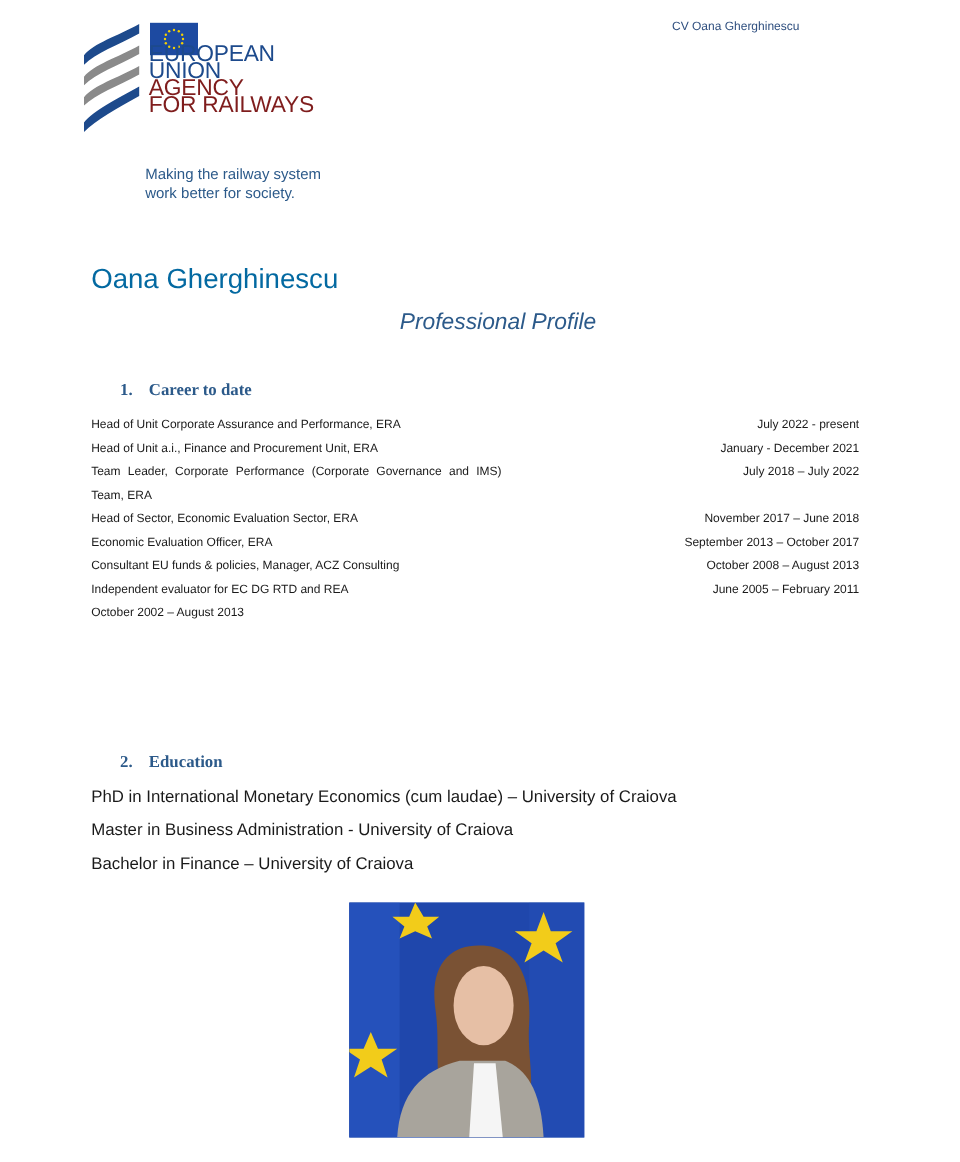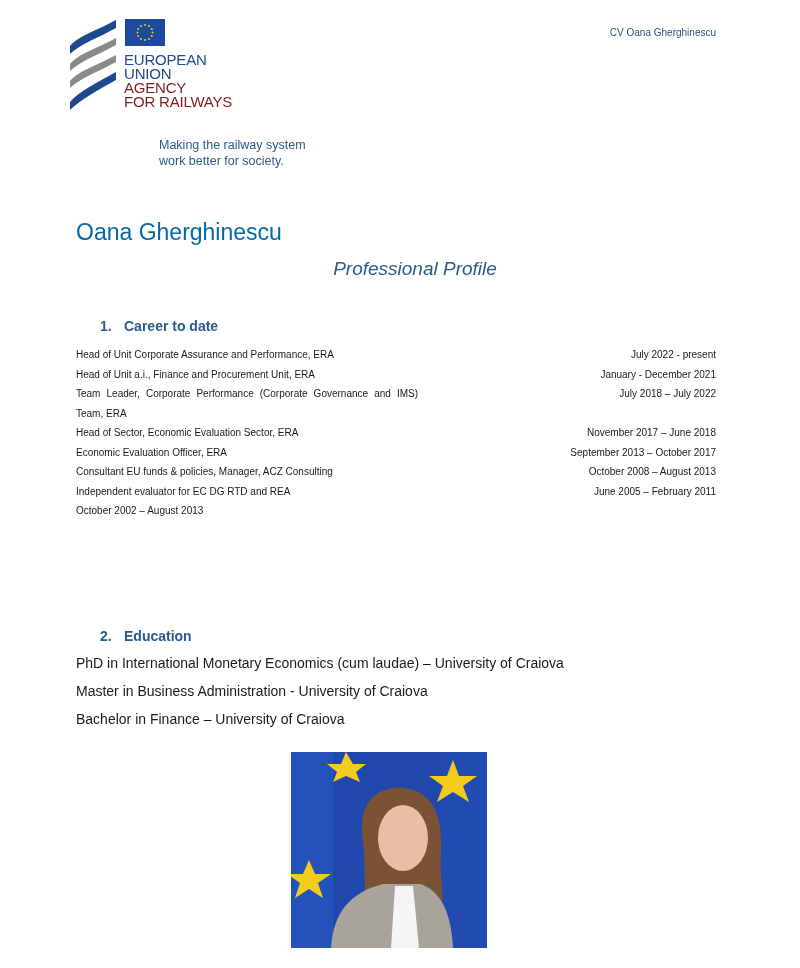--- a/index.html
+++ b/index.html
@@ -1,31 +1,31 @@
 <!DOCTYPE html>
 <html><head>
   <meta charset="utf-8">
   <style>
     html, body { margin: 0; padding: 0; background: #ffffff; }
     body { width: 800px; height: 968px; position: relative; overflow: hidden;
            font-family: "Liberation Sans", sans-serif; color: #1a1a1a; }
-    .header-ref { position: absolute; top: 17px; left: 560px; width: 156px; text-align: right;
-                  font-size: 10px; color: #2f4f7f; margin-top: 10px; }
+    .header-ref { position: absolute; top: 17px; left: 560px; width: 156px; 
+                  font-size: 10px; color: #2f4f7f; }
     .logo { position: absolute; top: 18px; left: 68px; width: 200px; height: 100px; }
     .logo-stripes { position: absolute; left: 0; top: 0; width: 52px; height: 92px; }
     .eu-flag { position: absolute; left: 57px; top: 1px; width: 40px; height: 27px; background: #1d4aa1; }
-    .logo-text { position: absolute; left: 56px; top: 35px; font-size: 15px; line-height: 14px;
+    .logo-text { position: absolute; left: 56px; top: 21px; font-size: 19px; line-height: 14px;
                  letter-spacing: -0.2px; }
     .logo-text .blue { color: #1d4a8c; }
     .logo-text .grey { color: #7f1d1d; }
-    .tagline { position: absolute; top: 137px; left: 121px; font-size: 12.5px; line-height: 16px; color: #2c5a8a; margin-left: 38px; }
+    .tagline { position: absolute; top: 137px; left: 121px; font-size: 12.5px; line-height: 16px; color: #2c5a8a; }
     .name { position: absolute; top: 219px; left: 76px; font-size: 23px; color: #0369a1; }
     .profile-title { position: absolute; top: 258px; left: 15px; width: 800px; text-align: center;
                      font-size: 19px; font-style: italic; color: #2c5a8a; }
-    .section-heading { position: absolute; left: 100px; font-size: 14px; font-weight: bold; color: #2c5a8a; }
+    .section-heading { position: absolute; left: 100px; font-size: 14px; font-weight: bold; color: #2c5a8a; font-family: Liberation Serif, serif; }
     .section-heading .num { display: inline-block; width: 24px; }
     .career { position: absolute; top: 345px; left: 76px; width: 640px; }
     .career-row { display: flex; justify-content: space-between; font-size: 10px; line-height: 19.5px; }
     .career-role { width: 342px; text-align: justify; }
     .career-date { text-align: right; white-space: nowrap; }
     .education { position: absolute; top: 654px; left: 76px; }
     .edu-item { font-size: 14px; line-height: 19px; margin-bottom: 9px; }
     .photo { position: absolute; top: 752px; left: 291px; width: 196px; height: 196px; overflow: hidden;
              background: linear-gradient(90deg, #1e45a8 0%, #2a55c0 30%, #1b3f9e 60%, #2352b8 100%); }
   </style>

